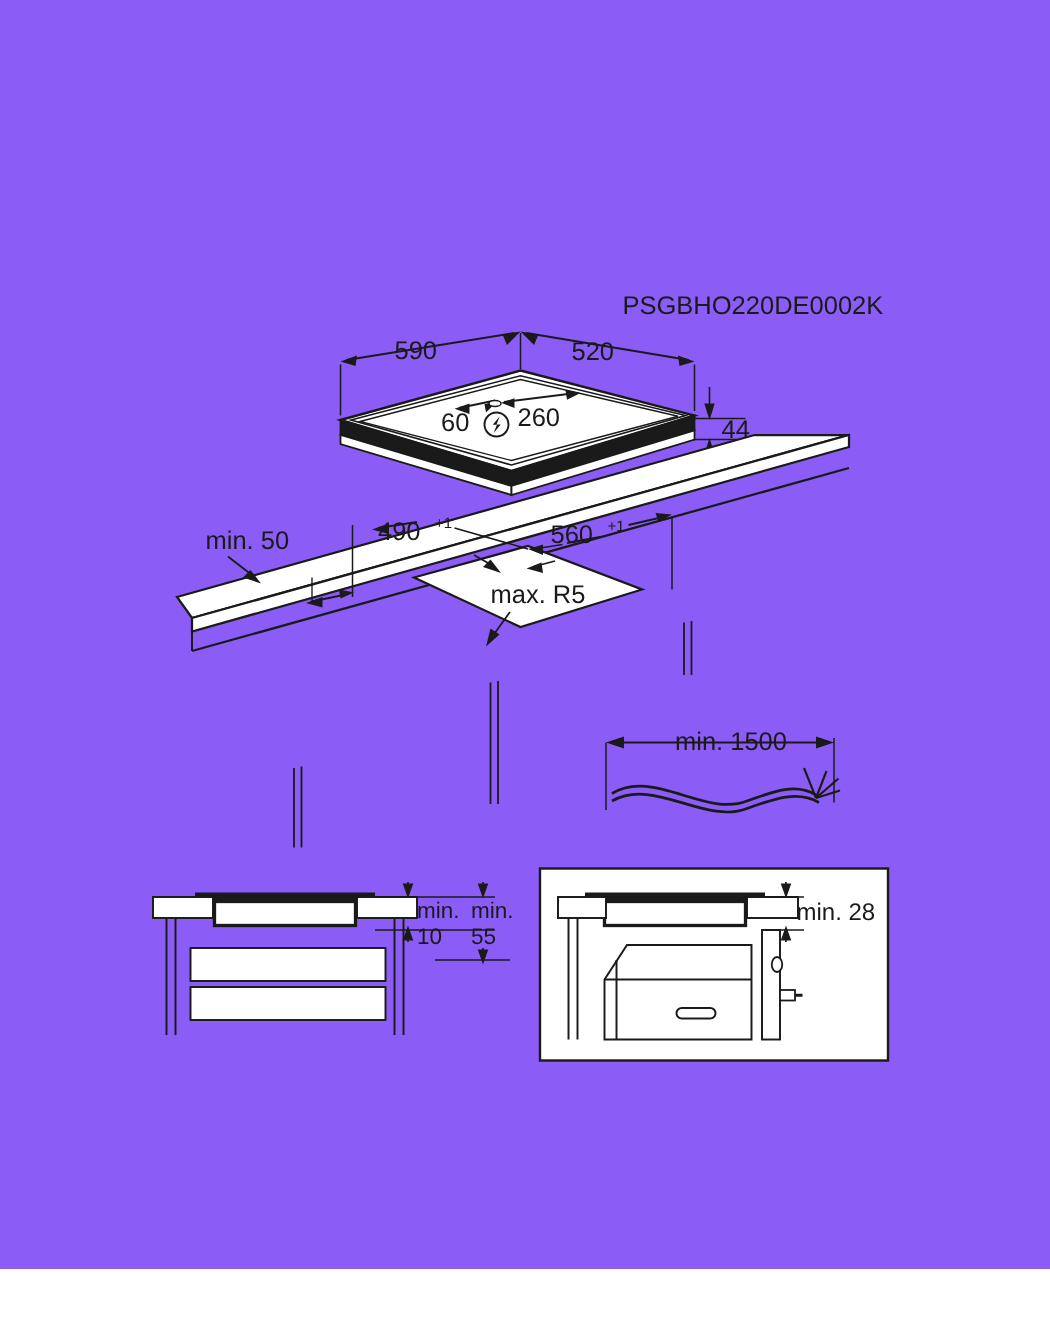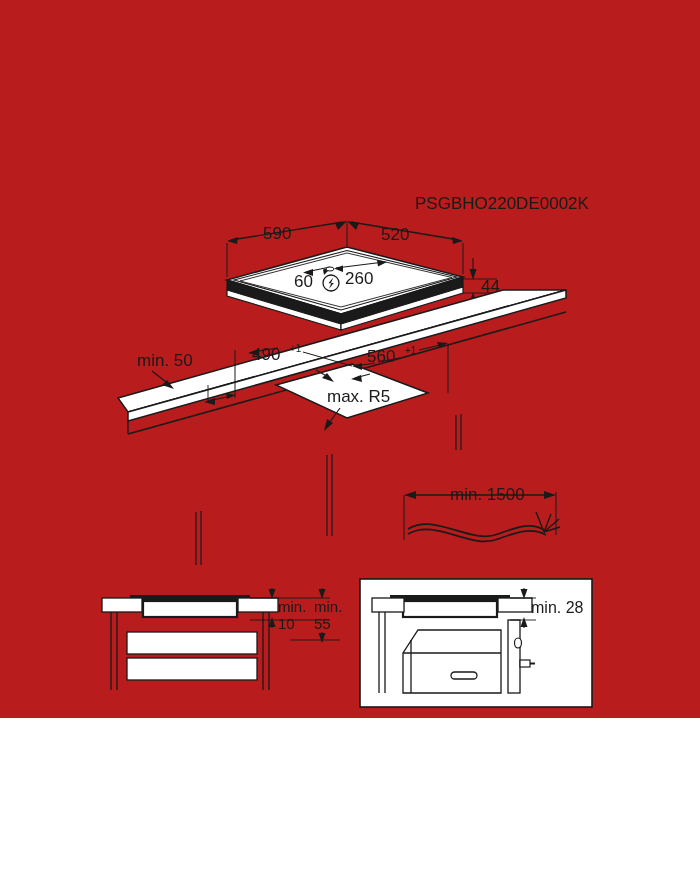--- a/index.html
+++ b/index.html
@@ -3,22 +3,22 @@
 <meta charset="utf-8">
 <style>
   html, body {
     margin: 0;
     padding: 0;
     background: #ffffff;
   }
   #page {
     position: relative;
     width: 700px;
-    height: 718px;
-    background: #b91c1c;
+    height: 846px;
+    background: #8b5cf6;
     font-family: "Liberation Sans", sans-serif;
     overflow: hidden;
   }
   #drawing {
     position: absolute;
     left: 0;
     top: 0;
     width: 700px;
     height: 886px;
   }

